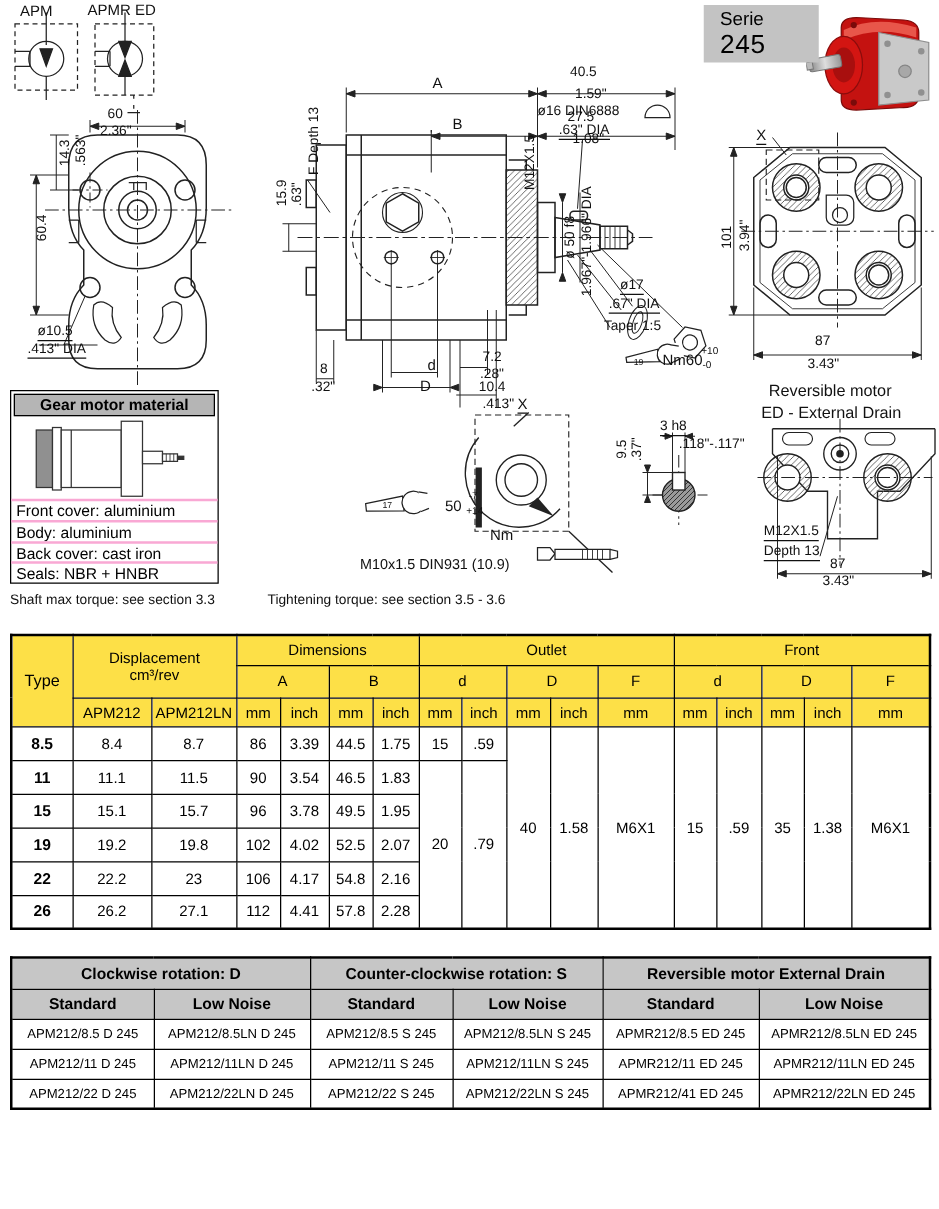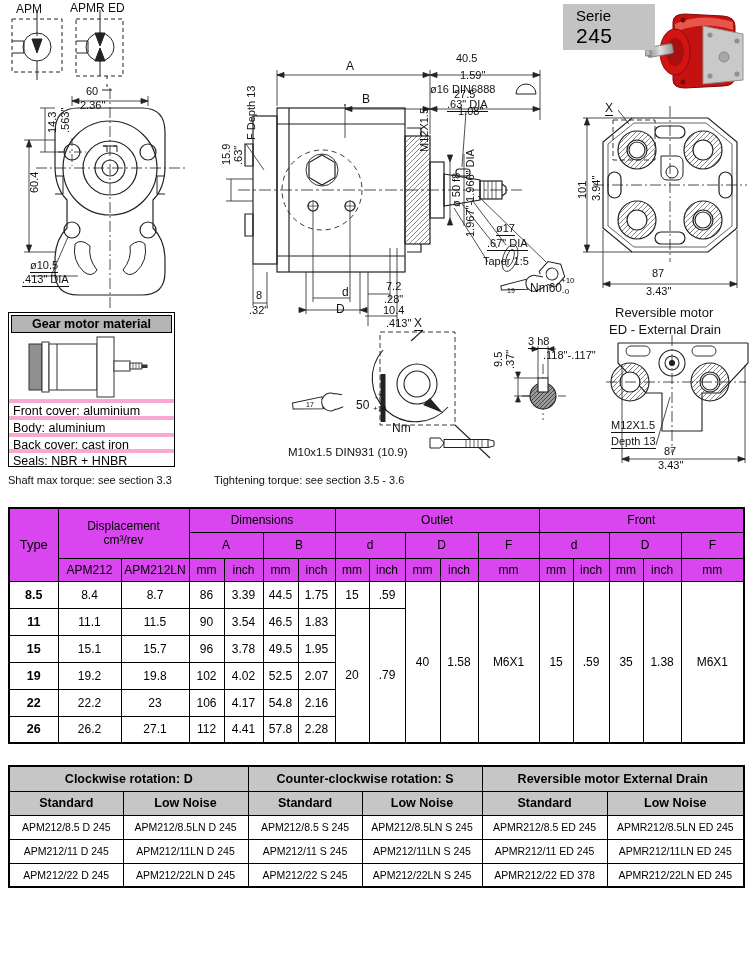--- a/index.html
+++ b/index.html
@@ -10,26 +10,26 @@
   .lbl{position:absolute;white-space:nowrap;font-size:11px;line-height:1.08;color:#111}
   .rot{transform:rotate(-90deg);transform-origin:0 0}
   .u{border-bottom:1px solid #111;padding-bottom:0px}
   .fs7{font-size:7px}.fs8{font-size:8px}.fs12{font-size:12px}.fs13{font-size:13px}
   .serie{position:absolute;left:563px;top:4px;width:92px;height:46px;background:#c3c3c3;padding:3px 0 0 13px}
   .serie .l1{font-size:15px}
   .serie .l2{font-size:21px;letter-spacing:.5px}
   .matbox{position:absolute;left:8px;top:312px;width:167px;height:155px;border:1px solid #000;background:#fff}
   .matbox .title{margin:2px;background:#b5b5b5;border:1px solid #000;text-align:center;font-size:12.5px;font-weight:bold;height:18px;line-height:17px}
   .matbox .draw{height:64px;position:relative}
-  .matbox .mrow{border-top:4px solid #f9a8d4;font-size:12.5px;height:16.8px;line-height:16px;padding-left:4px;overflow:hidden}
+  .matbox .mrow{border-top:2px solid #f9a8d4;font-size:12.5px;height:16.8px;line-height:16px;padding-left:4px;overflow:hidden}
   table{border-collapse:collapse;position:absolute;table-layout:fixed;background:#fff}
   td{border:1px solid #000;text-align:center;vertical-align:middle;overflow:hidden;padding:0}
   .dimtab{left:8px;top:507px;width:736px;border:2px solid #000}
   .dimtab td{font-size:12px}
-  .dimtab .hd{background:#d946ef}
+  .dimtab .hd{background:#fde047}
   .dimtab tr.hr1{height:24px}.dimtab tr.hr2{height:26px}.dimtab tr.hr3{height:23px}
   .dimtab tr.r{height:27px}
   .dimtab td.type{font-weight:bold;font-size:12.5px}
   .dimtab td.typeh{font-size:13px}
   .ordtab{left:8px;top:765px;width:736px;border:2px solid #000}
   .ordtab td{font-size:10.5px}
   .ordtab .hd{background:#c6c6c6;font-size:12.5px;font-weight:bold}
   .ordtab tr.hr1{height:25px}.ordtab tr.hr2{height:24px}
   .ordtab tr.r{height:24px}
 </style>
@@ -598,19 +598,19 @@
         <td>APM212/11 S 245</td>
         <td>APM212/11LN S 245</td>
         <td>APMR212/11 ED 245</td>
         <td>APMR212/11LN ED 245</td>
       </tr>
       <tr class="r">
         <td>APM212/22 D 245</td>
         <td>APM212/22LN D 245</td>
         <td>APM212/22 S 245</td>
         <td>APM212/22LN S 245</td>
-        <td>APMR212/22 ED 378</td>
+        <td>APMR212/41 ED 245</td>
         <td>APMR212/22LN ED 245</td>
       </tr>
     </tbody>
   </table>
 
 </div>
 
 </body></html>

